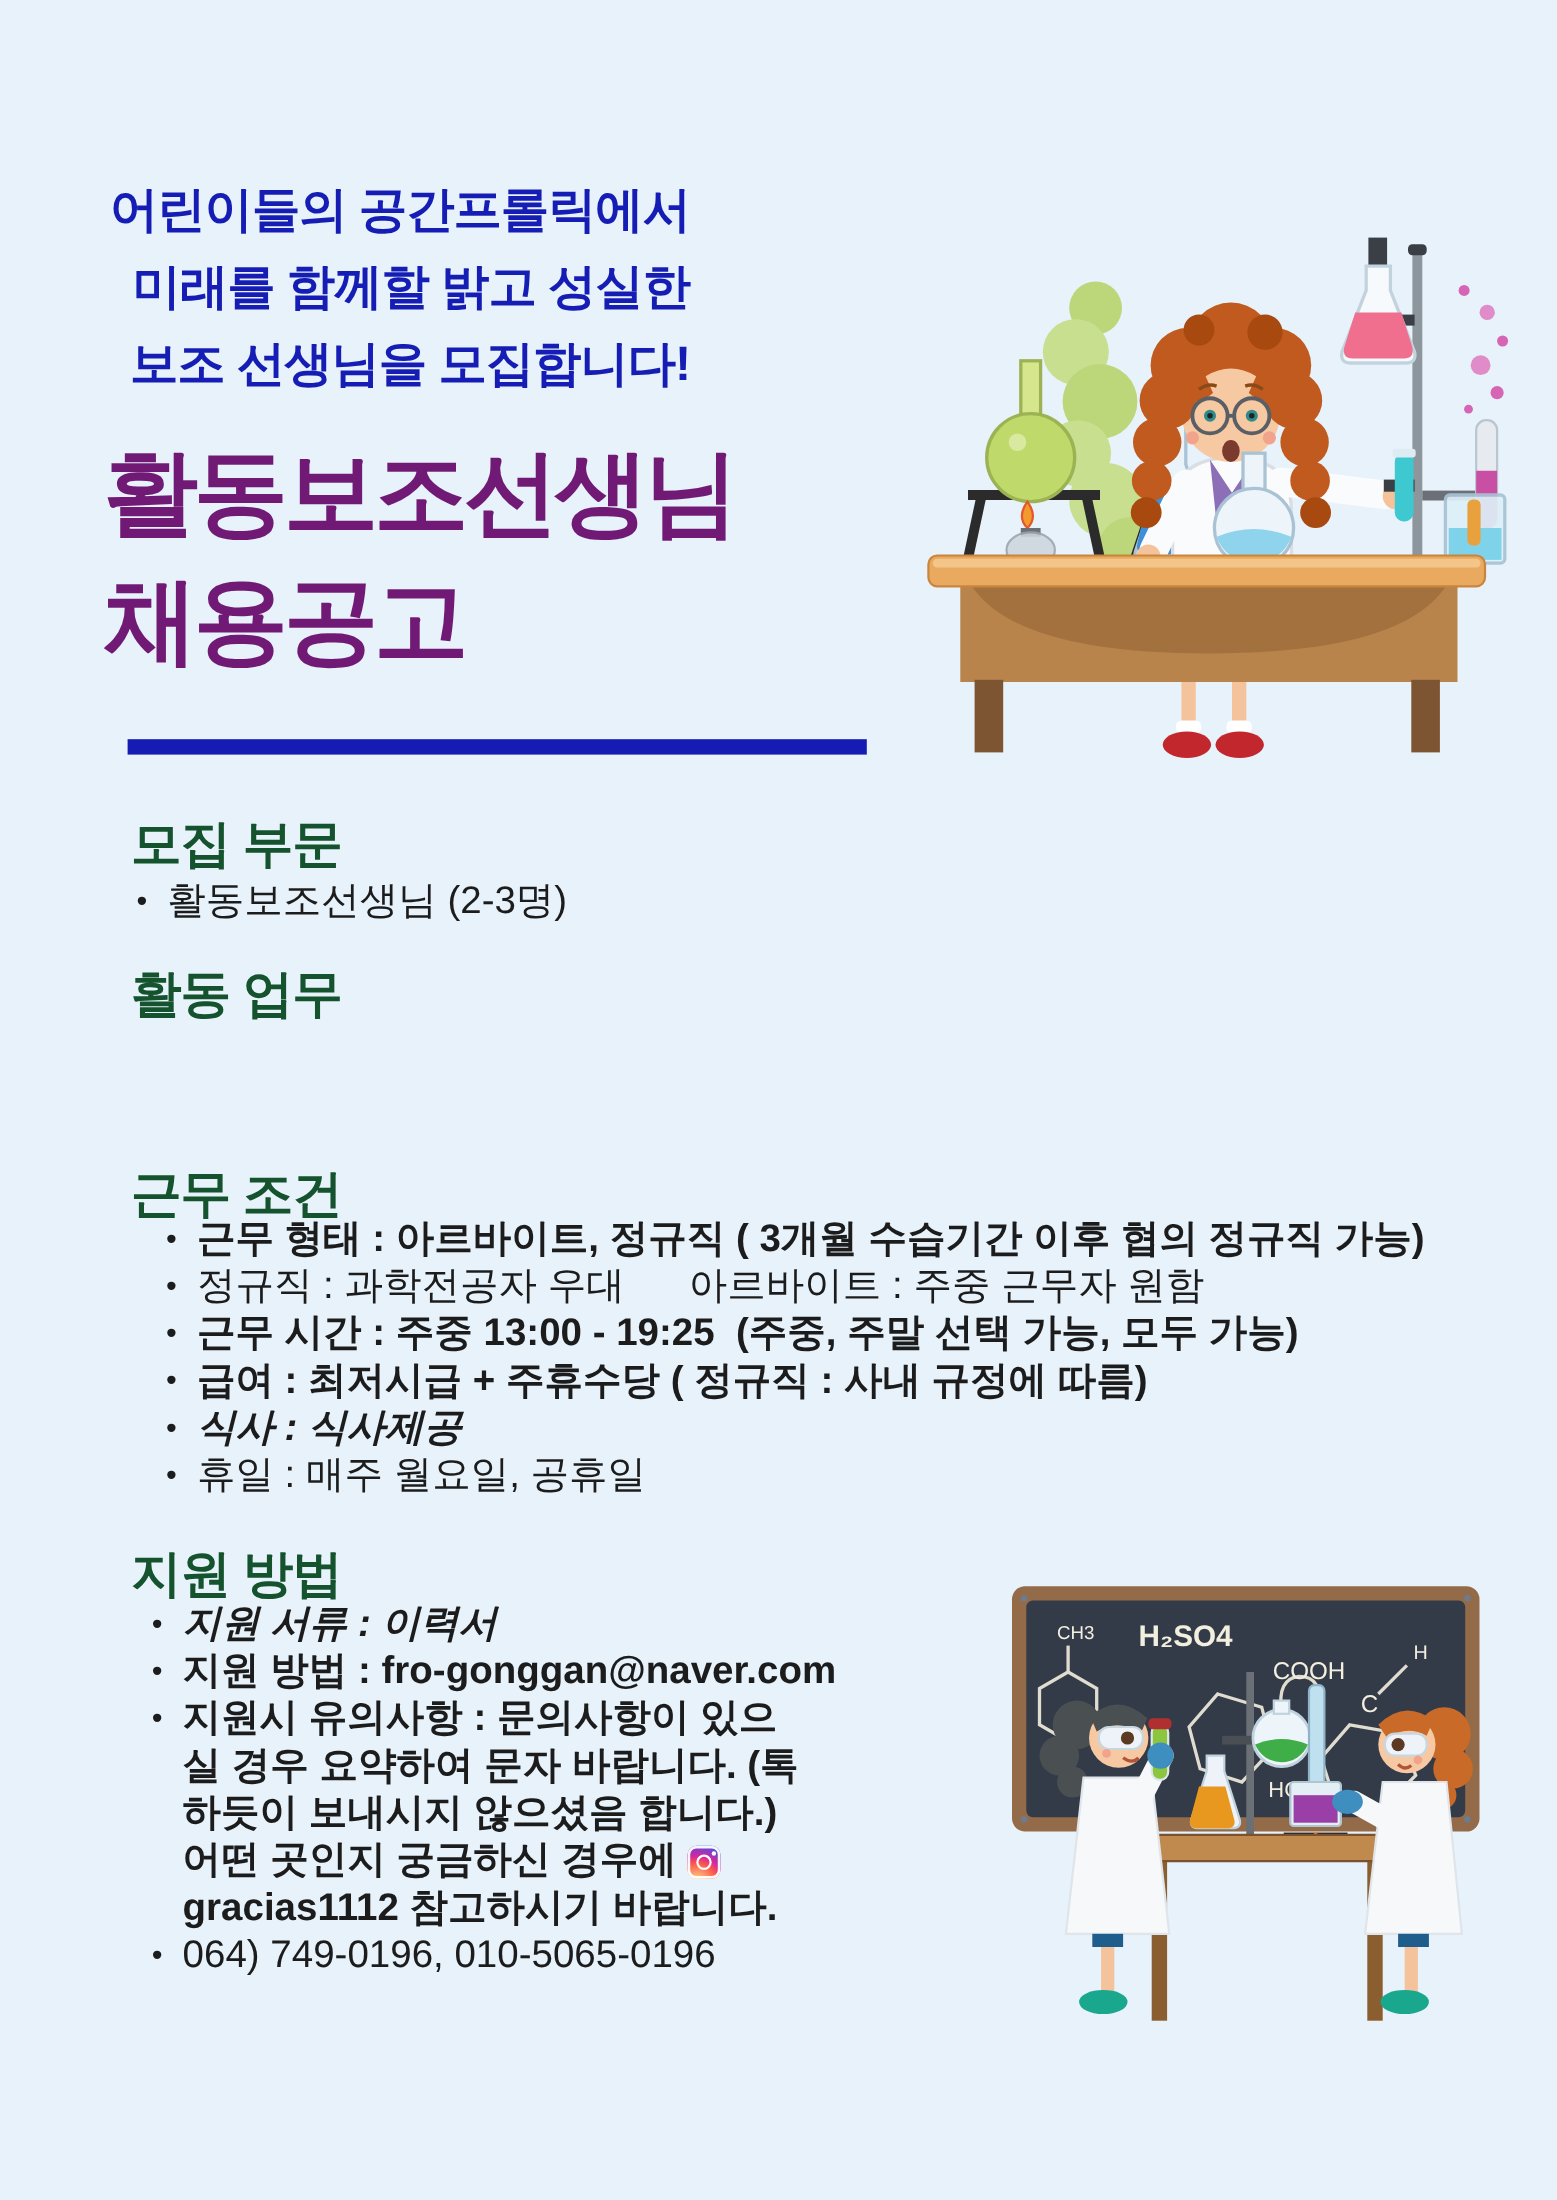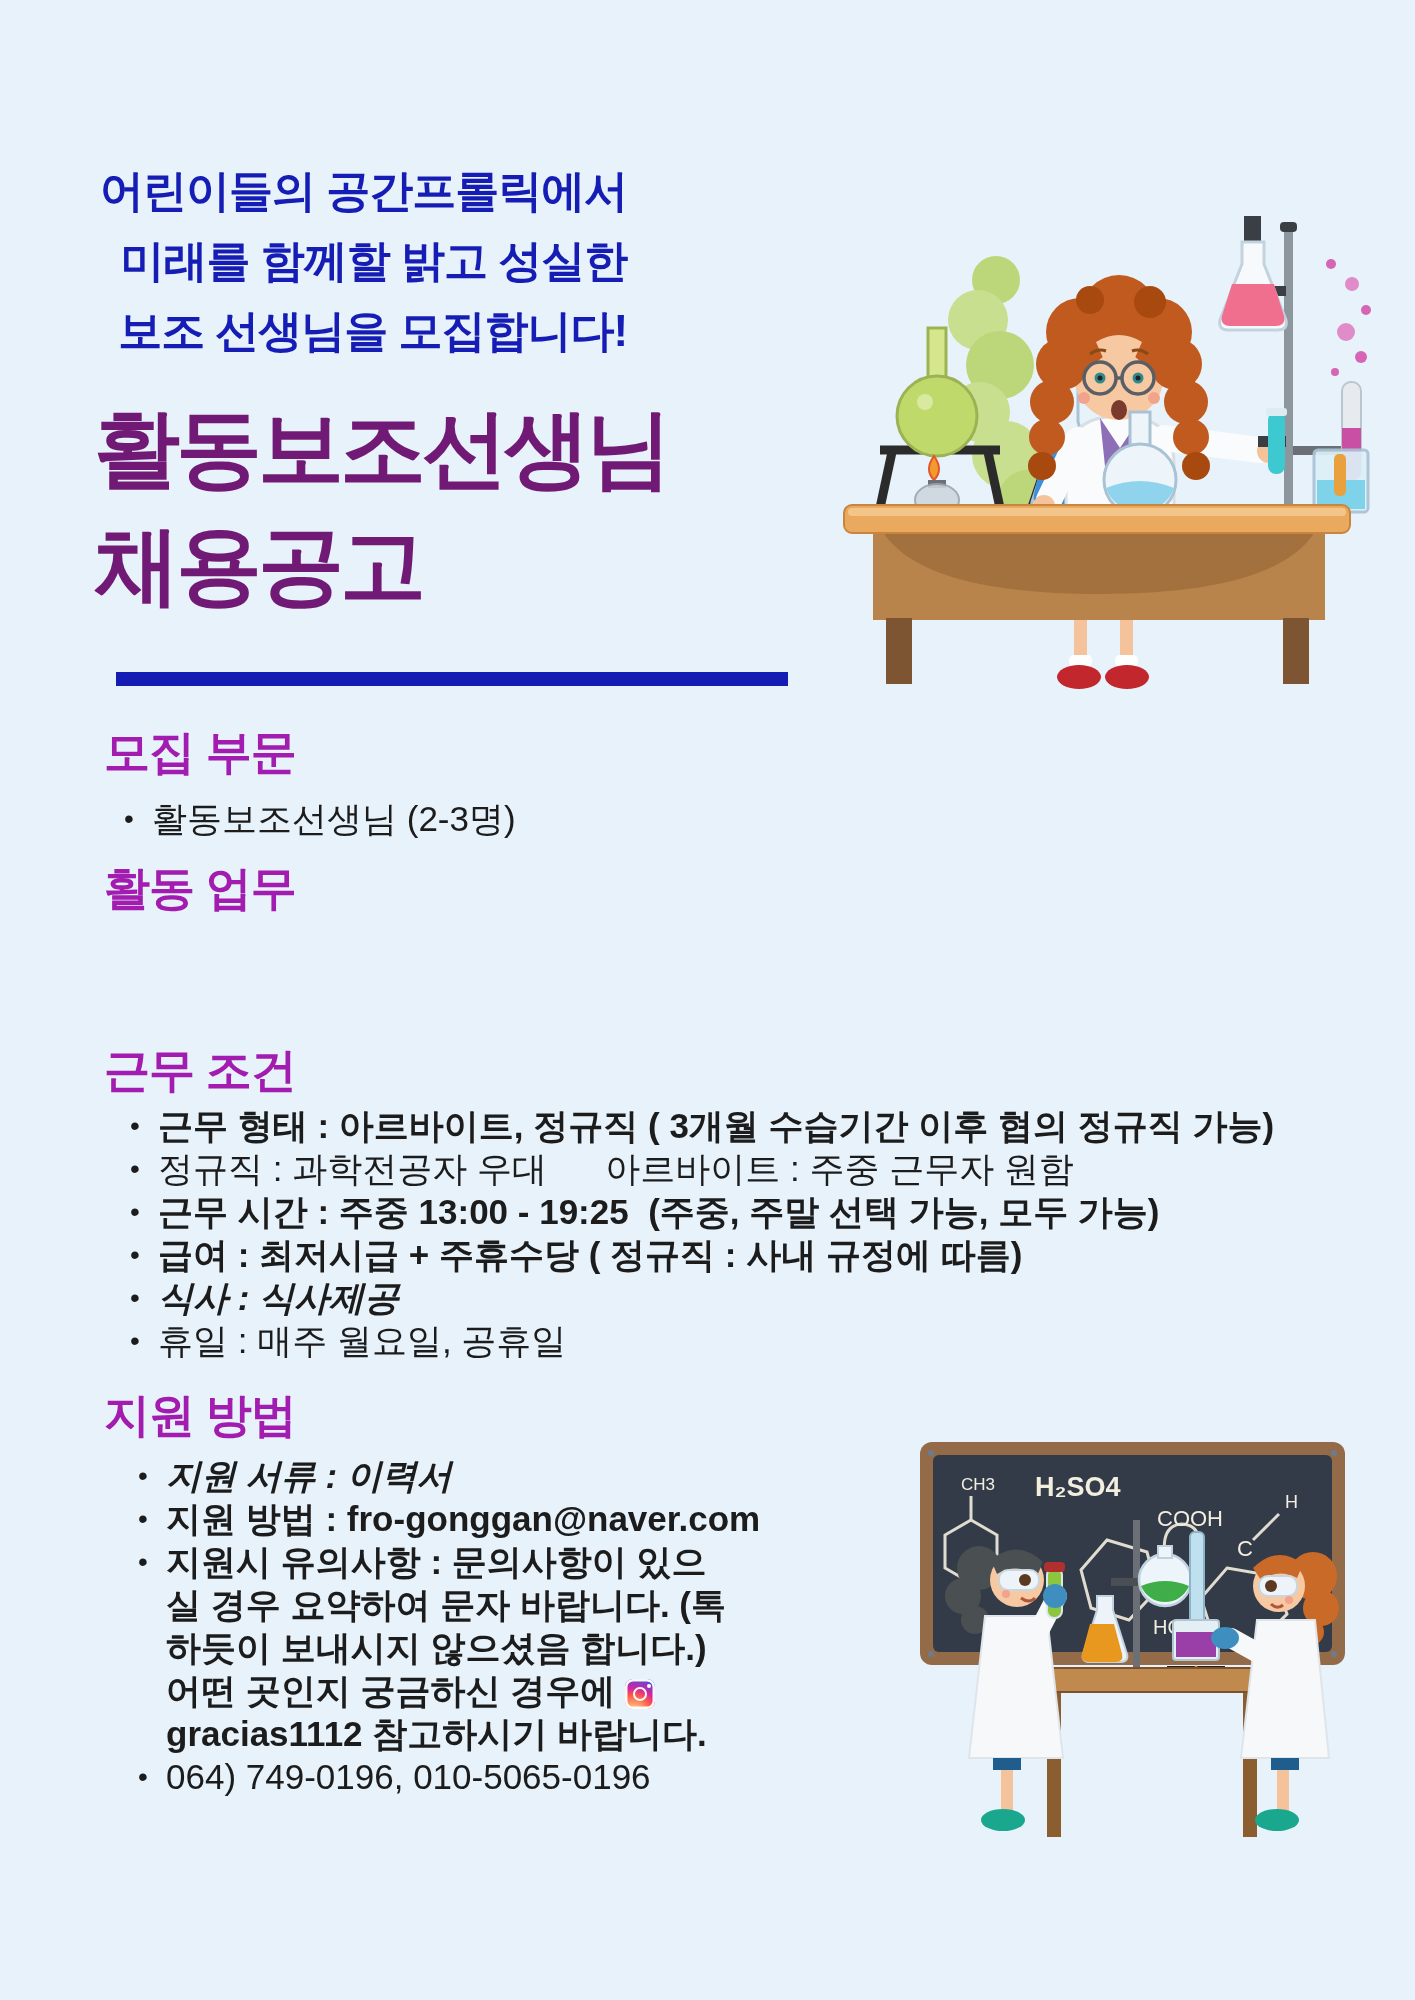--- a/index.html
+++ b/index.html
@@ -6,21 +6,21 @@
   .page{position:relative;width:1415px;height:2000px;background:#E7F2FB;overflow:hidden;
         font-family:"Liberation Sans","DejaVu Sans",sans-serif;color:#1C1C1C;}
   
   .intro{position:absolute;left:100px;top:156px;font-size:44px;font-weight:700;
          line-height:70px;color:#151DB5;letter-spacing:-1px;text-align:right;}
   
   .title{position:absolute;left:94px;top:390px;margin:0;font-size:86px;font-weight:900;
          line-height:117px;color:#701a75;letter-spacing:-4px;}
   .rule{position:absolute;left:116px;top:672px;width:672px;height:14px;background:#141CB4;}
   
-  .h{position:absolute;left:104px;margin:0;font-size:46px;font-weight:800;color:#a21caf;letter-spacing:-1px;}
+  .h{position:absolute;left:104px;margin:15px;font-size:46px;font-weight:800;color:#14532d;letter-spacing:-1px;}
   
   .list{position:absolute;margin:0;padding:0;list-style:none;font-size:35px;line-height:43px;}
   .list li{position:relative;padding-left:30px;white-space:pre;}
   .list li.wrap{white-space:normal;width:562px;}
   .list li .t{white-space:pre-wrap;}
   .list li::before{content:"\2022";position:absolute;left:2px;top:0;font-size:28px;color:#1C1C1C;}
   .w700{font-weight:700;} .w600{font-weight:600;font-style:italic;} .w400{font-weight:400;}
   
   .ig{display:inline-block;width:30px;height:30px;border-radius:8px;vertical-align:-6px;margin:0 8px 0 10px;
       position:relative;
@@ -183,21 +183,21 @@
   </svg>
 
   <h2 class="h" style="top:722px">모집 부문</h2>
   <ul class="list" style="left:122px;top:797px">
     <li><span class="t w400">활동보조선생님 (2-3명)</span></li>
   </ul>
 
   <h2 class="h" style="top:858px">활동 업무</h2>
 
   <h2 class="h" style="top:1040px">근무 조건</h2>
-  <ul class="list" style="left:128px;top:1104px">
+  <ul class="list" style="left:149px;top:1104px">
     <li><span class="t w700">근무 형태 : 아르바이트, 정규직 ( 3개월 수습기간 이후 협의 정규직 가능)</span></li>
     <li><span class="t w400">정규직 : 과학전공자 우대      아르바이트 : 주중 근무자 원함</span></li>
     <li><span class="t w700">근무 시간 : 주중 13:00 - 19:25  (주중, 주말 선택 가능, 모두 가능)</span></li>
     <li><span class="t w700">급여 : 최저시급 + 주휴수당 ( 정규직 : 사내 규정에 따름)</span></li>
     <li><span class="t w600">식사 : 식사제공</span></li>
     <li><span class="t w400">휴일 : 매주 월요일, 공휴일</span></li>
   </ul>
 
   <h2 class="h" style="top:1385px">지원 방법</h2>
   <ul class="list" style="left:136px;top:1454px">

